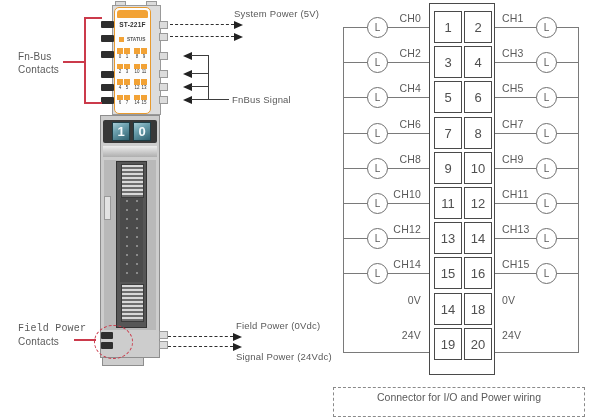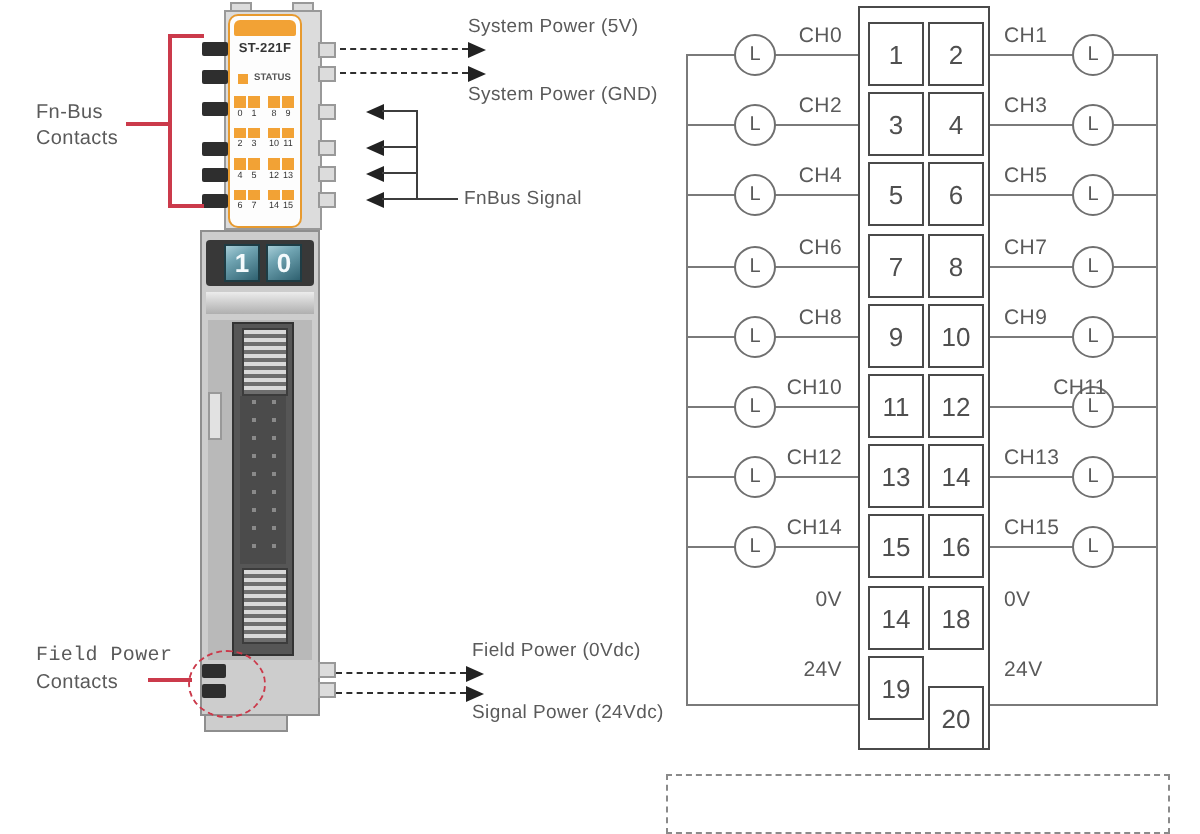--- a/index.html
+++ b/index.html
@@ -196,21 +196,20 @@
   <div class="lbl" style="left:18px;top:323px;font-size:10px;font-family:Liberation Mono, monospace;">Field Power</div>
   <div class="lbl" style="left:18px;top:336px;font-size:10px;">Contacts</div>
   <div class="redline" style="left:74px;top:339px;width:22px;height:1.5px;"></div>
   <div class="red-ellipse" style="left:94px;top:325px;width:37px;height:32px;"></div>
 
   <div class="lbl" style="left:234px;top:8px;font-size:9.5px;">System Power (5V)</div>
   <div class="dashline" style="left:170px;top:24px;width:64px;"></div>
   <div class="arrow-r" style="left:234px;top:21px;"></div>
   <div class="dashline" style="left:170px;top:36px;width:64px;"></div>
   <div class="arrow-r" style="left:234px;top:33px;"></div>
-  <div class="lbl" style="left:234px;top:42px;font-size:9.5px;">System Power (GND)</div>
 
   <div id="fnbus-arrows">
       <div class="arrow-l" style="left: 183px; top: 52px;"></div>
       <div class="solidline" style="left: 191px; top: 55px; width: 17px;"></div>
       <div class="arrow-l" style="left: 183px; top: 70px;"></div>
       <div class="solidline" style="left: 191px; top: 73px; width: 17px;"></div>
       <div class="arrow-l" style="left: 183px; top: 83px;"></div>
       <div class="solidline" style="left: 191px; top: 86px; width: 17px;"></div>
       <div class="arrow-l" style="left: 183px; top: 96px;"></div>
       <div class="solidline" style="left: 191px; top: 99px; width: 17px;"></div>
@@ -258,21 +257,21 @@
         <div class="load" style="left: 367px; top: 158px;">L</div>
         <div class="chlabel" style="left: 345px; top: 153px; width: 76px; text-align: right;">CH8</div>
         <div class="hline" style="left: 494px; top: 168px; width: 85px;"></div>
         <div class="load" style="left: 536px; top: 158px;">L</div>
         <div class="chlabel" style="left: 502px; top: 153px; width: 76px; text-align: left;">CH9</div>
         <div class="hline" style="left: 343px; top: 203px; width: 88px;"></div>
         <div class="load" style="left: 367px; top: 193px;">L</div>
         <div class="chlabel" style="left: 345px; top: 188px; width: 76px; text-align: right;">CH10</div>
         <div class="hline" style="left: 494px; top: 203px; width: 85px;"></div>
         <div class="load" style="left: 536px; top: 193px;">L</div>
-        <div class="chlabel" style="left: 502px; top: 188px; width: 76px; text-align: center;">CH11</div>
+        <div class="chlabel" style="left: 502px; top: 188px; width: 76px; text-align: left;">CH11</div>
         <div class="hline" style="left: 343px; top: 238px; width: 88px;"></div>
         <div class="load" style="left: 367px; top: 228px;">L</div>
         <div class="chlabel" style="left: 345px; top: 223px; width: 76px; text-align: right;">CH12</div>
         <div class="hline" style="left: 494px; top: 238px; width: 85px;"></div>
         <div class="load" style="left: 536px; top: 228px;">L</div>
         <div class="chlabel" style="left: 502px; top: 223px; width: 76px; text-align: left;">CH13</div>
         <div class="hline" style="left: 343px; top: 273px; width: 88px;"></div>
         <div class="load" style="left: 367px; top: 263px;">L</div>
         <div class="chlabel" style="left: 345px; top: 258px; width: 76px; text-align: right;">CH14</div>
         <div class="hline" style="left: 494px; top: 273px; width: 85px;"></div>
@@ -299,19 +298,20 @@
         <div class="cell" style="left: 464px; top: 152px; width: 28px; height: 32px;">10</div>
         <div class="cell" style="left: 434px; top: 187px; width: 28px; height: 32px;">11</div>
         <div class="cell" style="left: 464px; top: 187px; width: 28px; height: 32px;">12</div>
         <div class="cell" style="left: 434px; top: 222px; width: 28px; height: 32px;">13</div>
         <div class="cell" style="left: 464px; top: 222px; width: 28px; height: 32px;">14</div>
         <div class="cell" style="left: 434px; top: 257px; width: 28px; height: 32px;">15</div>
         <div class="cell" style="left: 464px; top: 257px; width: 28px; height: 32px;">16</div>
         <div class="cell" style="left: 434px; top: 293px; width: 28px; height: 32px;">14</div>
         <div class="cell" style="left: 464px; top: 293px; width: 28px; height: 32px;">18</div>
         <div class="cell" style="left: 434px; top: 328px; width: 28px; height: 32px;">19</div>
-        <div class="cell" style="left: 464px; top: 328px; width: 28px; height: 32px; margin-top: 15px;">20</div>
+        <div class="cell" style="left: 464px; top: 328px; width: 28px; height: 32px;">20</div>
       </div>
     <div class="caption-box" style="left:333px;top:387px;width:252px;height:30px;">
+      <div>Connector for I/O and Power wiring</div>
     </div>
   </div>
 
 </div>
 
 </body></html>

